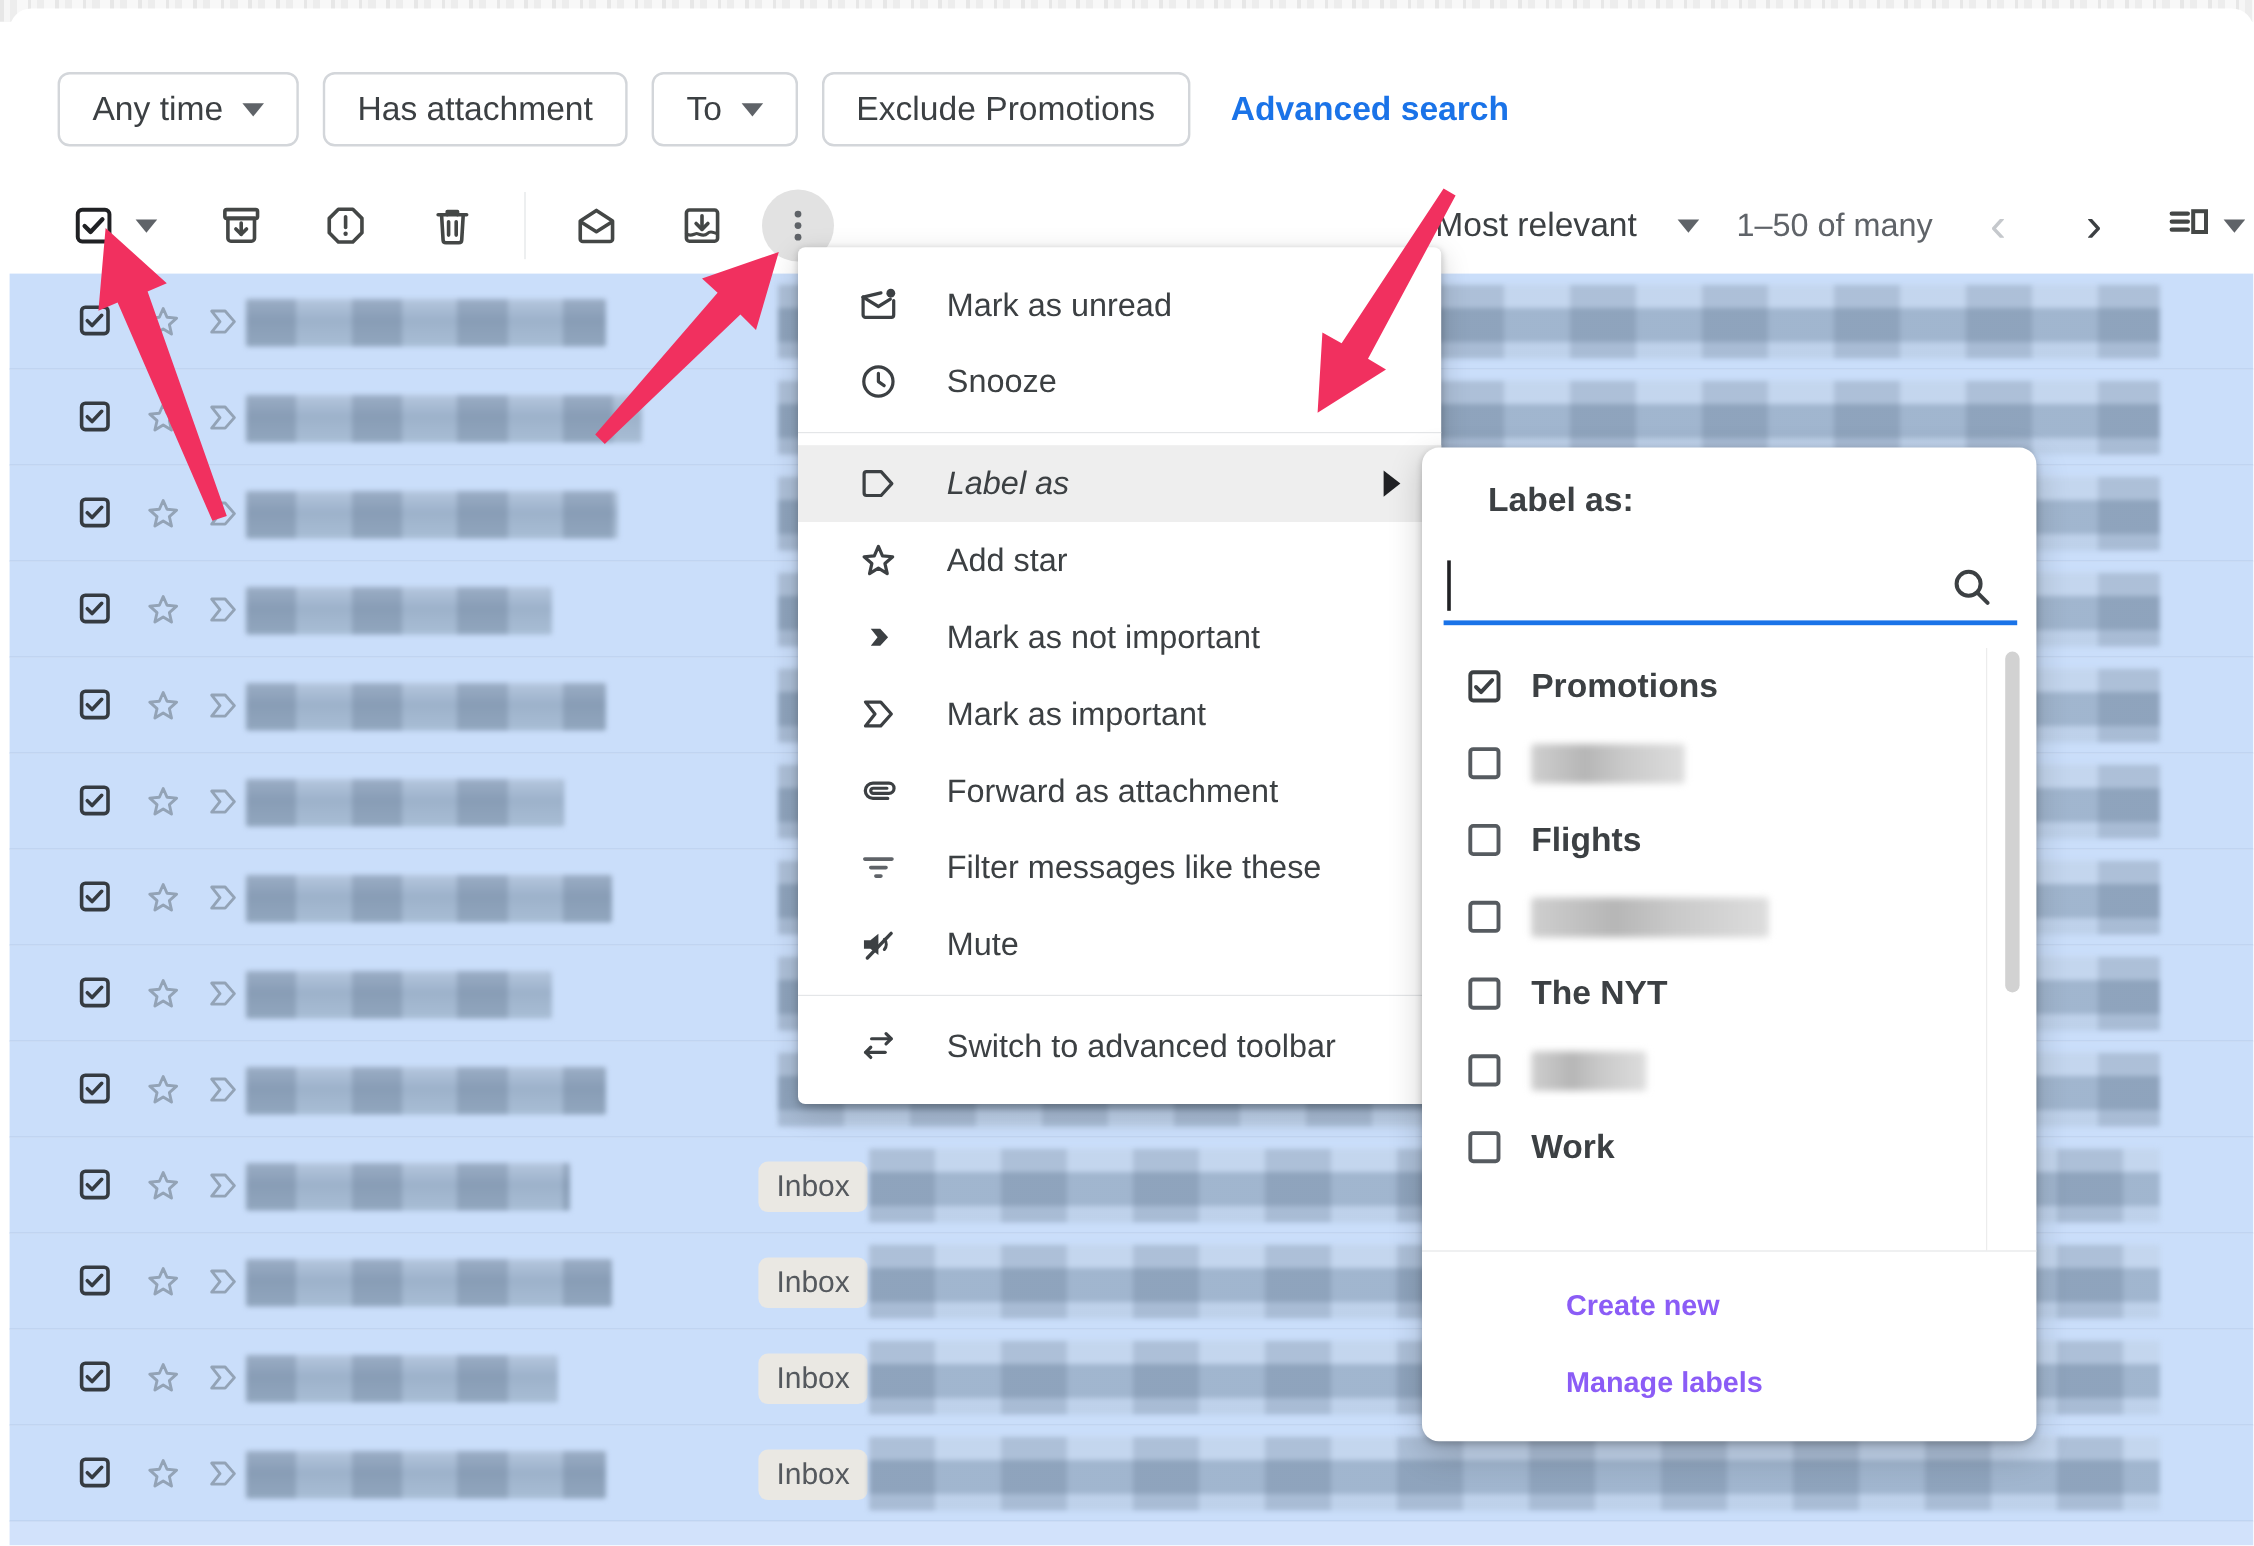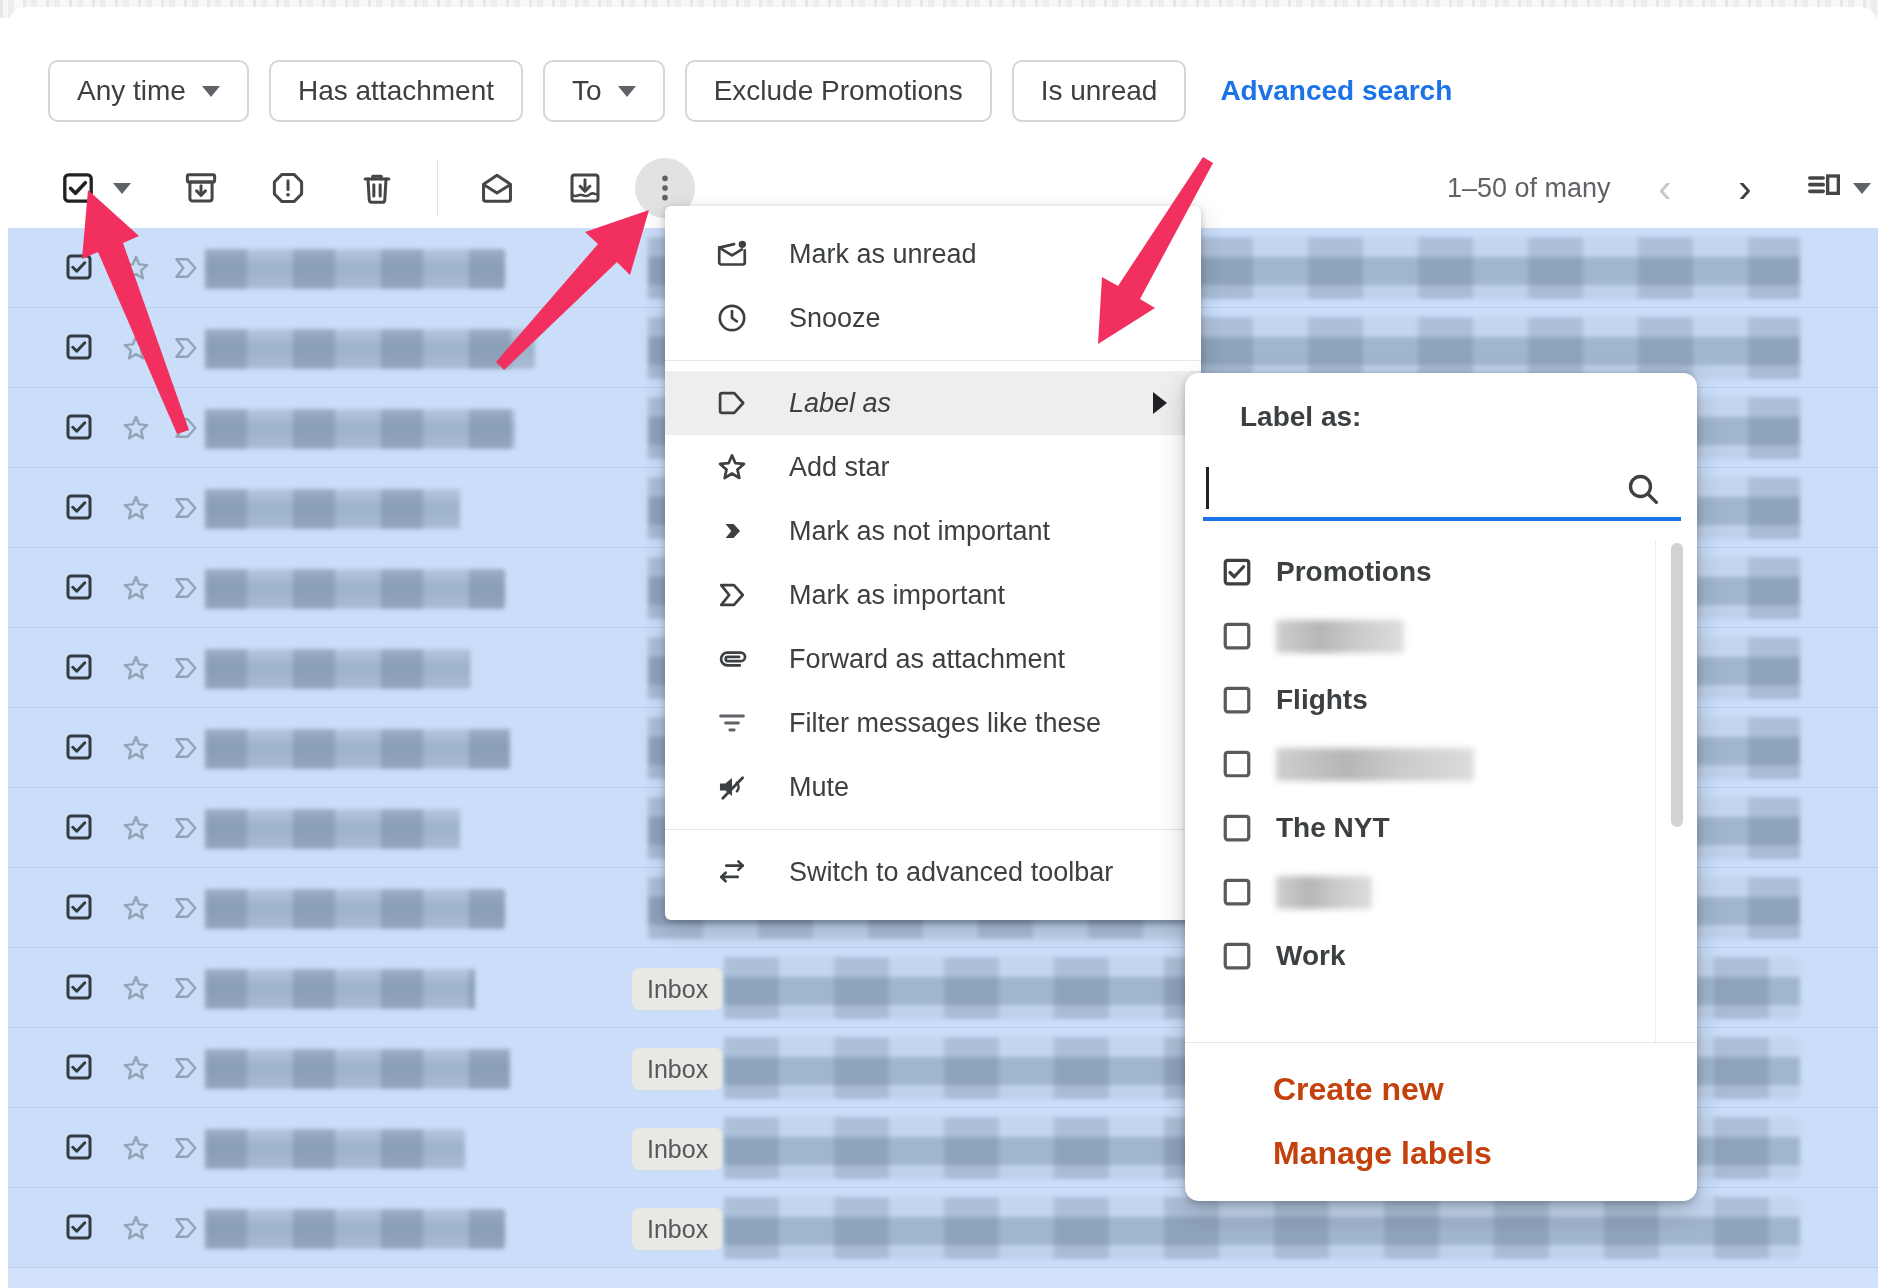--- a/index.html
+++ b/index.html
@@ -68,21 +68,21 @@
   .search-glass{position:absolute;right:18px;top:8px;}
   .label-list{position:absolute;left:0;top:167px;width:512px;height:502px;overflow:hidden;}
   .label-item{height:64px;display:flex;align-items:center;gap:24px;padding-left:37px;font-size:28px;color:#3c4043;}
   .lbl-cb{width:30px;height:30px;flex:0 0 30px;}
   .blurbar{height:33px;border-radius:3px;filter:blur(3px);
     background:linear-gradient(90deg,#cfcfcf 0,#b6b6b6 35%,#c9c9c9 60%,#dddddd 100%);}
   .list-scrollbar{position:absolute;right:14px;top:170px;width:12px;height:284px;background:#d2d2d2;border-radius:7px;}
   .list-edge{position:absolute;right:41px;top:167px;width:1px;height:502px;background:#ececec;}
   .label-footer-divider{position:absolute;left:0;top:669px;width:512px;height:1px;background:#e4e6e8;}
   .label-footer{position:absolute;left:0;top:684px;width:512px;}
-  .footer-item{height:64px;display:flex;align-items:center;padding-left:88px;font-size:32px;color:#c2410c;}
+  .footer-item{height:64px;display:flex;align-items:center;padding-left:120px;font-size:24px;color:#8b5cf6;}
 
   
   .arrows{left:0;top:0;width:1878px;height:1288px;z-index:60;pointer-events:none;}
 </style>
 </head>
 <body>
 
 <div class="stage">
   <div class="abs desktop-strip"></div>
   <div class="abs window"></div>
@@ -94,23 +94,20 @@
       </div>
       <div class="chip">
         <span>Has attachment</span>
       </div>
       <div class="chip">
         <span>To</span>
         <span class="caret"></span>
       </div>
       <div class="chip">
         <span>Exclude Promotions</span>
-      </div>
-      <div class="chip">
-        <span>Is unread</span>
       </div>
       <span class="adv-link">Advanced search</span>
     </div>
 
   <div class="abs toolbar">
     <div class="tb-item tb-icon" style="left:56px;width:44px;">
       <svg width="36" height="36" viewBox="0 0 24 24">
           <rect x="3.2" y="3.2" width="17.6" height="17.6" rx="2.5" fill="#fff" stroke="#202124" stroke-width="2.2"></rect>
           <path d="M7 12.2l3.3 3.3 6.6-7" fill="none" stroke="#202124" stroke-width="2.4" stroke-linecap="round" stroke-linejoin="round"></path>
         </svg>
@@ -159,20 +156,24 @@
     <div class="tb-item" style="left:635px;width:60px;">
       <div class="dots-circle">
         <svg width="34" height="34" viewBox="0 0 24 24">
             <circle cx="12" cy="5.2" r="2" fill="#5f6368"></circle>
             <circle cx="12" cy="12" r="2" fill="#5f6368"></circle>
             <circle cx="12" cy="18.8" r="2" fill="#5f6368"></circle>
           </svg>
       </div>
     </div>
 
+    <div class="tb-item" style="left:1196px;">
+      <span class="sort-label">Most relevant</span>
+      <span class="caret" style="margin-left:34px;"></span>
+    </div>
     <div class="tb-item" style="left:1447px;">
       <span class="page-label">1–50 of many</span>
     </div>
     <div class="tb-item" style="left:1645px;width:40px;">
         <span class="chev prev">‹</span>
       </div>
     <div class="tb-item" style="left:1725px;width:40px;">
         <span class="chev next">›</span>
       </div>
     <div class="tb-item tb-icon" style="left:1798px;width:52px;">

